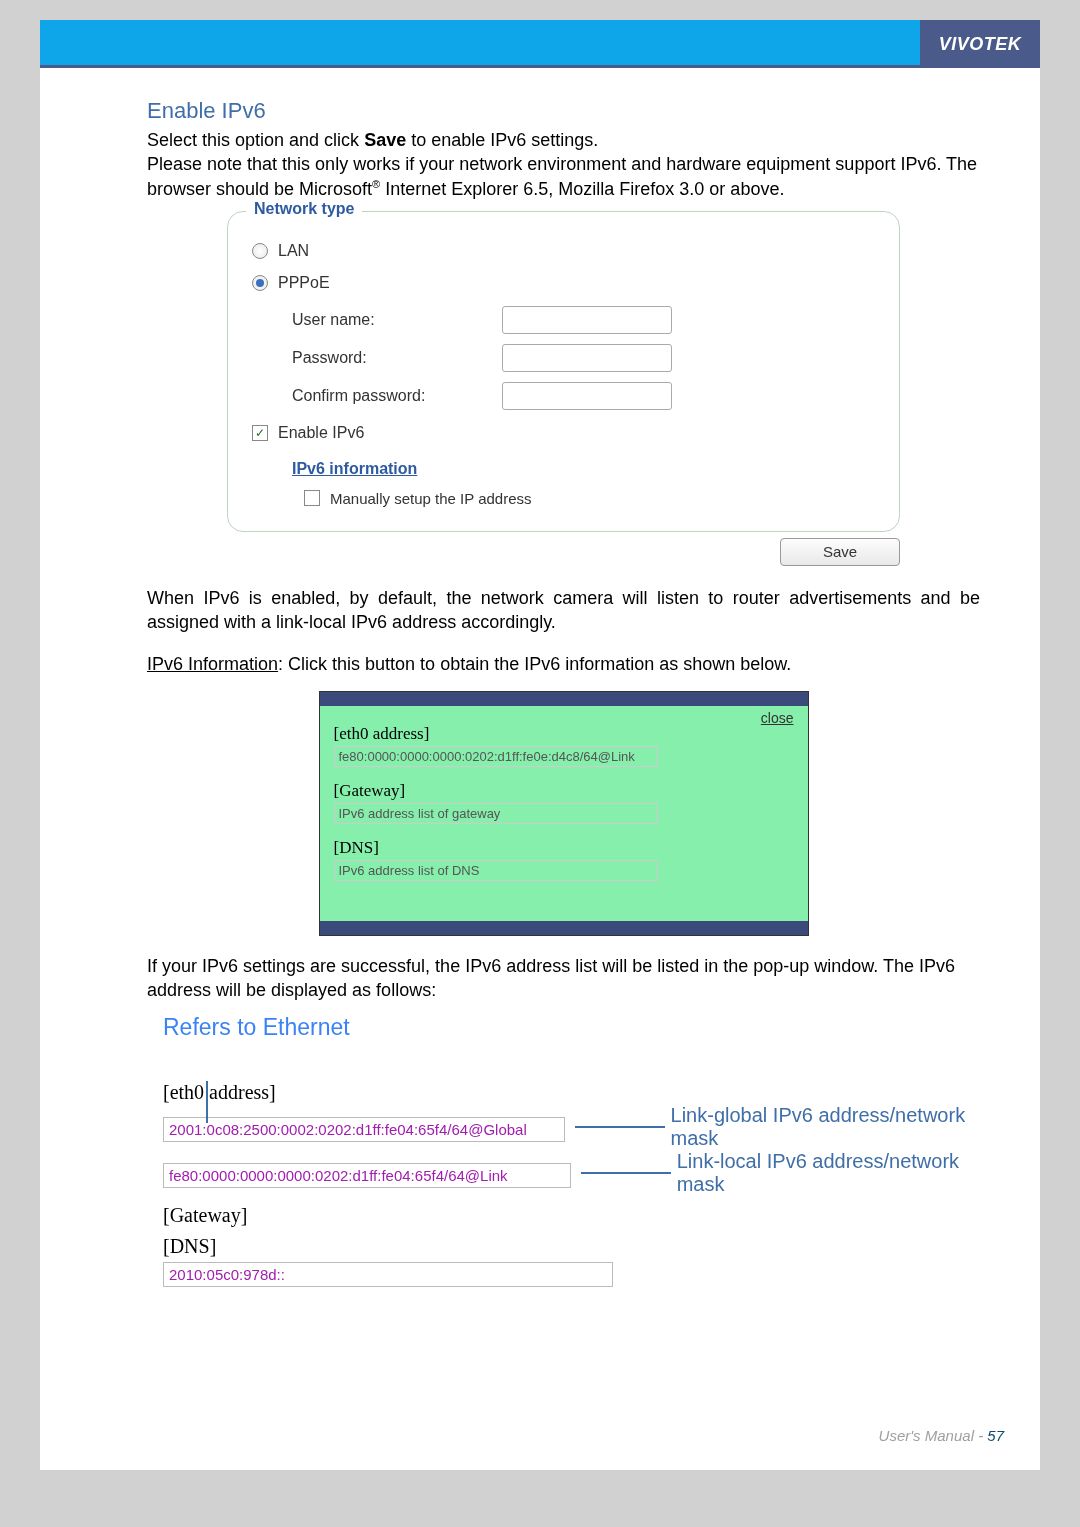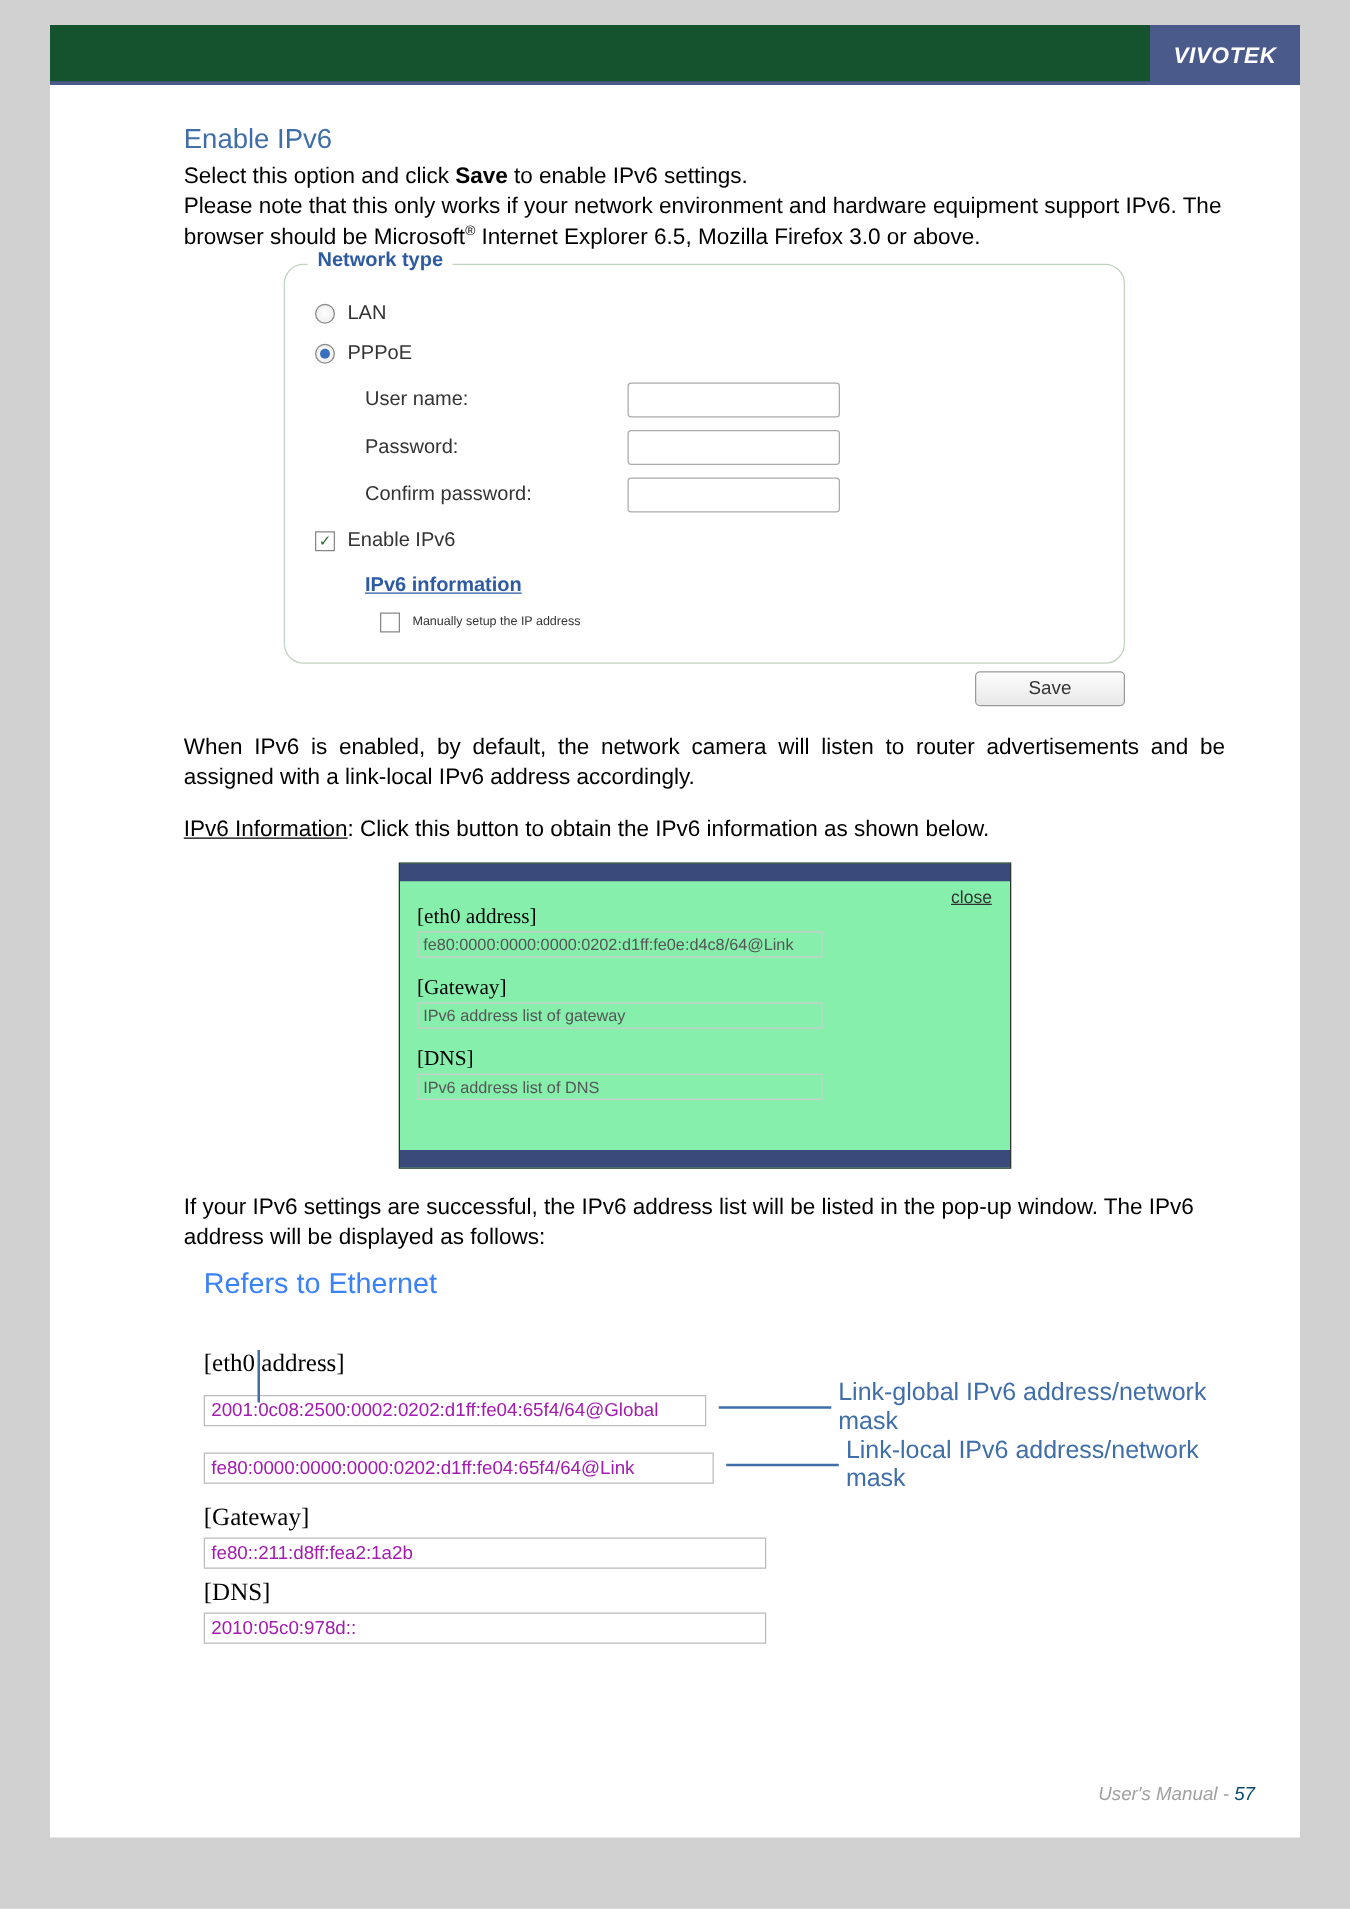--- a/index.html
+++ b/index.html
@@ -10,21 +10,21 @@
       justify-content: center;
       padding: 20px 0;
     }
     .page {
       width: 1000px;
       background: #ffffff;
       position: relative;
       min-height: 1450px;
     }
     .header-band {
-      background: #14532d;
+      background: #0ea5e9;
       height: 48px;
       border-bottom: 3px solid #4a5a8a;
       display: flex;
       justify-content: flex-end;
       align-items: center;
       padding-right: 30px;
     }
     .brand {
       color: #ffffff;
       font-weight: bold;
@@ -56,21 +56,21 @@
     }
     .radio-row { display:flex; align-items:center; gap:10px; margin: 10px 0 14px 0; font-size:16px; color:#333;}
     .radio-outer { width:16px; height:16px; border-radius:50%; border:1px solid #888; display:flex; align-items:center; justify-content:center; background: radial-gradient(#fff,#e8e8e8);}
     .radio-inner { width:8px; height:8px; border-radius:50%; background:#3a6fbf;}
     .field-row { display:flex; align-items:center; margin: 6px 0 10px 0; }
     .field-label { width:250px; padding-left:40px; font-size:16px; color:#333; }
     .text-input { width:170px; height:28px; border:1px solid #aaa; border-radius:3px; background:#fff; }
     .check-row { display:flex; align-items:center; gap:10px; margin: 14px 0 10px 0; font-size:16px; color:#333;}
     .check { width:16px; height:16px; border:1px solid #888; background:#fff; display:flex; align-items:center; justify-content:center; font-size:12px; color:#2a6b2a; }
     .ipv6link { color:#2d5aa0; font-weight:bold; text-decoration:underline; font-size:16px; padding-left:40px; display:inline-block; margin:8px 0 12px 0;}
-    .manual-row { display:flex; align-items:center; gap:10px; padding-left:52px; font-size:10px; color:#333; margin-bottom:6px;}
+    .manual-row { display:flex; align-items:center; gap:10px; padding-left:52px; font-size:15px; color:#333; margin-bottom:6px;}
     .save-row { display:flex; justify-content:flex-end; margin: 6px 80px 20px 80px;}
     .save-btn { width:120px; height:28px; border:1px solid #999; border-radius:4px; background:linear-gradient(#fdfdfd,#e8e8e8); font-size:15px; color:#333;}
     .justify { text-align: justify; }
     .under { text-decoration: underline; }
     .popup {
       width: 490px;
       border: 1px solid #333;
       margin: 14px auto 18px auto;
       background: #86efac;
     }
@@ -189,21 +189,20 @@
         <div class="conn"></div>
         <div class="annot-text">Link-global IPv6 address/network mask</div>
       </div>
       <div class="annot-row">
         <div class="cellwide">fe80:0000:0000:0000:0202:d1ff:fe04:65f4/64@Link</div>
         <div class="conn"></div>
         <div class="annot-text">Link-local IPv6 address/network mask</div>
       </div>
 
       <div class="label2">[Gateway]</div>
-      <div class="cellwide">fe80::211:d8ff:fea2:1a2b</div>
       <div class="label2">[DNS]</div>
       <div class="cellwide">2010:05c0:978d::</div>
     </div>
   </div>
 
   <div class="footer">
     <span class="um">User's Manual - </span><span class="pg">57</span>
   </div>
 </div>
 

